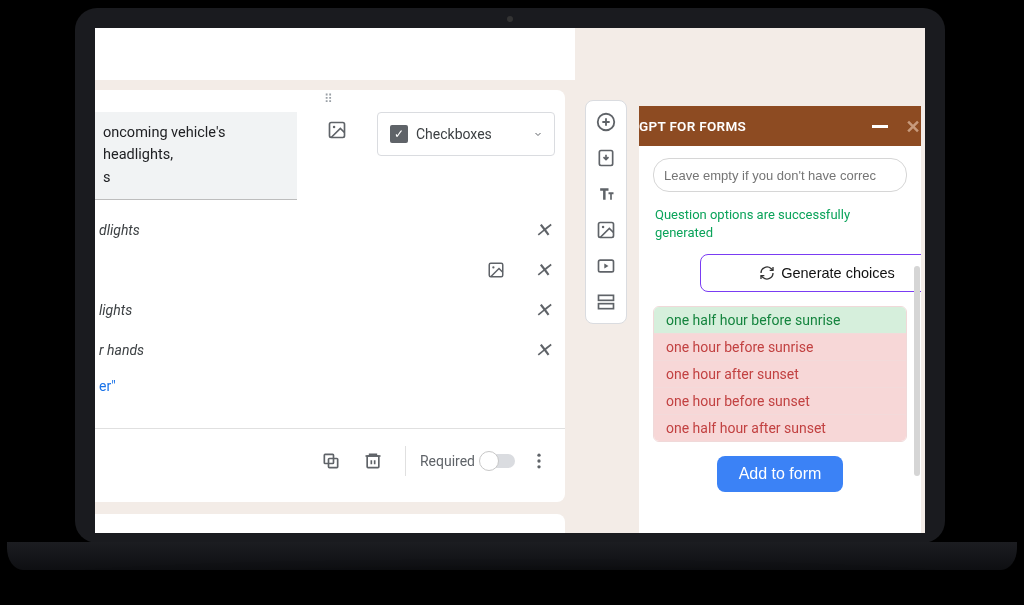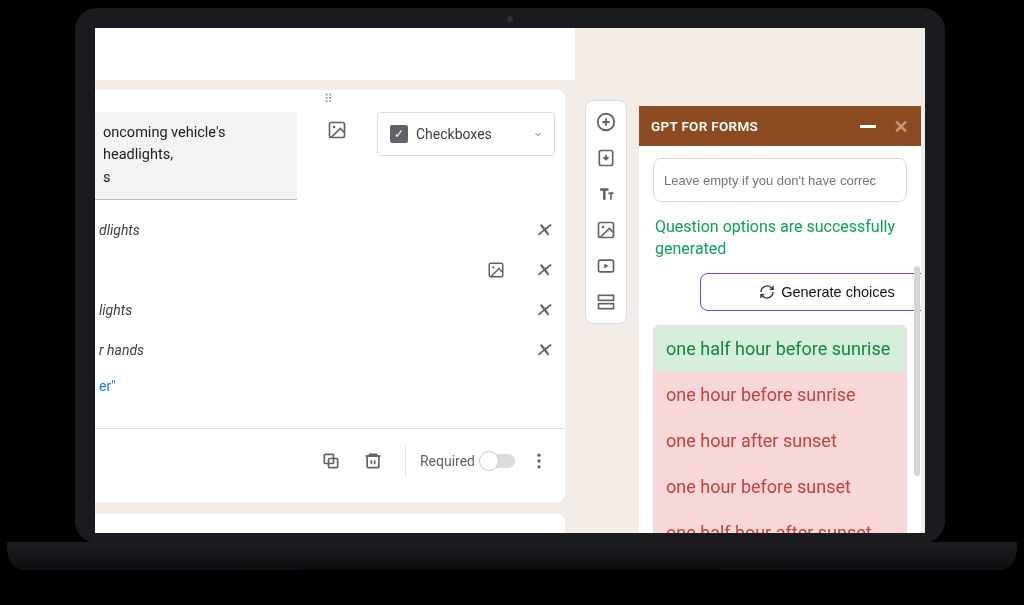--- a/index.html
+++ b/index.html
@@ -227,21 +227,21 @@
     height: 440px;
     display: flex;
     flex-direction: column;
   }
   .panel-hdr {
     background: #8d4b22;
     color: #fff;
     height: 40px;
     display: flex;
     align-items: center;
-    padding: 0 12px;
+    padding: 0 0;
     font-size: 13.5px;
     font-weight: 600;
     letter-spacing: .3px;
   }
   .panel-hdr .sp { flex:1; }
   .panel-hdr .min { width:16px; height:3px; background:#fff; margin-right: 18px; cursor:pointer; }
   .panel-hdr .close { font-size:18px; color:#c79a7c; cursor:pointer; font-weight:bold; }
 
   .panel-body {
     position: relative;
@@ -253,31 +253,31 @@
     position: absolute;
     right: 1px;
     top: 120px;
     width: 6px;
     height: 210px;
     background: #d5d5d5;
     border-radius: 3px;
   }
   .pinput {
     width: 100%;
-    height: 44px;
+    height: 34px;
     border: 1px solid #d6d6d6;
-    border-radius: 8px;
+    border-radius: 16px;
     padding: 0 10px;
     font-size: 13px;
     color: #a21caf;
     background: #fff;
   }
   .status {
     color: #0aa35a;
-    font-size: 16px;
+    font-size: 13px;
     line-height: 1.4;
     margin: 14px 2px 12px 2px;
   }
   .gen-btn {
     width: 100%;
     height: 38px;
     border: 1.5px solid #7a3cf3;
     background: #fff;
     border-radius: 8px;
     color: #111;
@@ -289,22 +289,22 @@
     cursor: pointer;
     margin-left: 47px;
   }
   .choices {
     margin-top: 14px;
     border-radius: 6px;
     overflow: hidden;
     border: 1px solid #f0d9d9;
   }
   .choice {
-    padding: 12px 12px;
-    font-size: 18px;
+    padding: 5px 12px;
+    font-size: 14px;
     border-top: 1px solid #f3dada;
   }
   .choice:first-child { border-top: none; }
   .choice.good { background: #d6efdc; color: #14843e; }
   .choice.bad  { background: #f7d7d7; color: #c24141; }
 
   .add-btn {
     display: block;
     margin: 14px auto 0 auto;
     background: #3b82f6;

